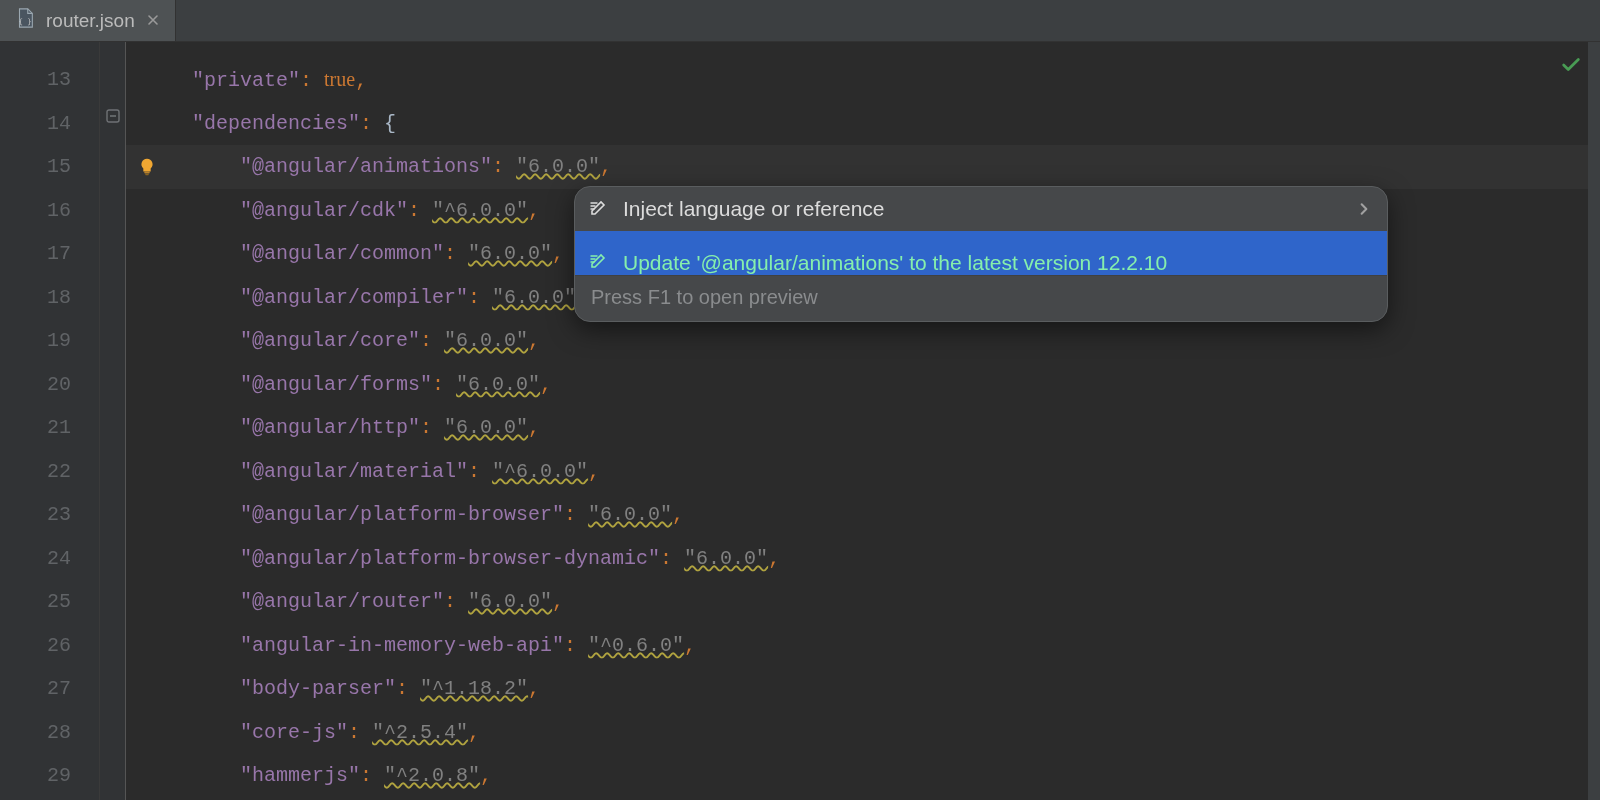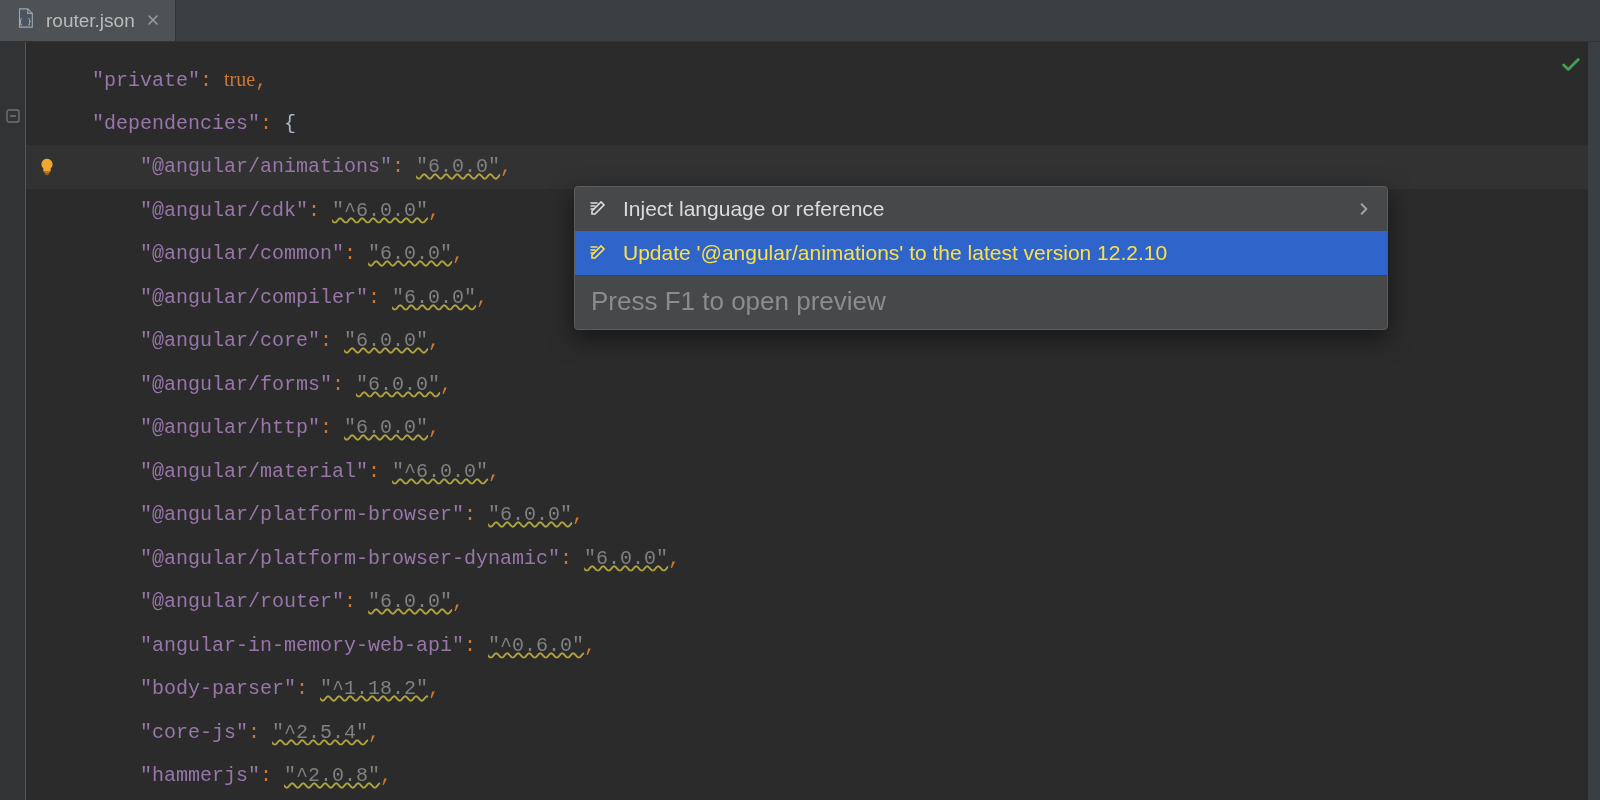--- a/index.html
+++ b/index.html
@@ -103,47 +103,48 @@
   }
   .check-icon svg { width: 22px; height: 22px; }
 
   .popup {
     position: absolute;
     left: 574px;
     top: 186px;
     width: 814px;
     background: #46484a;
     border: 1px solid #5a5d5f;
-    border-radius: 4px;
+    border-radius: 16px;
     box-shadow: 0 8px 24px rgba(0,0,0,0.5);
     font-family: -apple-system, "Segoe UI", sans-serif;
     font-size: 21px;
     z-index: 20;
     overflow: hidden;
   }
   .popup-item {
     display: flex;
     align-items: center;
     height: 44px;
     padding: 0 16px 0 14px;
     gap: 14px;
     color: #dcdcdc;
   }
   .popup-item.selected {
     background: #2f65ca;
-    color: #fde047;
+    color: #86efac;
+    align-items: flex-end;
   }
   .popup-item .pencil-icon svg { width: 20px; height: 20px; }
   .popup-item .label { flex: 1; white-space: nowrap; overflow: hidden; text-overflow: ellipsis; }
   .popup-item .chevron-icon { color: #a0a0a0; }
   .popup-item .chevron-icon svg { width: 14px; height: 14px; }
   .popup-footer {
     padding: 10px 16px 12px 16px;
     color: #8a8c8e;
-    font-size: 26px;
+    font-size: 20px;
     border-top: 1px solid #3f4143;
   }
   .scrollbar {
     position: absolute;
     right: 0;
     top: 42px;
     bottom: 0;
     width: 12px;
     background: #3c3f41;
   }
@@ -169,20 +170,39 @@
   </div>
 </div>
 
 <span class="check-icon">
   <svg viewBox="0 0 24 24">
       <path d="M4 12l5 5L20 6" fill="none" stroke="#499c54" stroke-width="3" stroke-linecap="round" stroke-linejoin="round"></path>
     </svg>
 </span>
 
 <div class="editor">
+  <div class="gutter" id="gutter">
+      <div class="ln">13</div>
+      <div class="ln">14</div>
+      <div class="ln">15</div>
+      <div class="ln">16</div>
+      <div class="ln">17</div>
+      <div class="ln">18</div>
+      <div class="ln">19</div>
+      <div class="ln">20</div>
+      <div class="ln">21</div>
+      <div class="ln">22</div>
+      <div class="ln">23</div>
+      <div class="ln">24</div>
+      <div class="ln">25</div>
+      <div class="ln">26</div>
+      <div class="ln">27</div>
+      <div class="ln">28</div>
+      <div class="ln">29</div>
+    </div>
   <div class="fold-col">
     <span class="fold-mark" style="top:66px">
       <svg viewBox="0 0 14 14">
           <rect x="1" y="1" width="12" height="12" rx="2" fill="none" stroke="#6f7275" stroke-width="1.4"></rect>
           <path d="M4 7h6" stroke="#6f7275" stroke-width="1.6"></path>
         </svg>
     </span>
   </div>
   <div class="code" id="code"><div class="code-line">    <span class="tok-key">"private"</span><span class="tok-punc">: </span><span class="tok-kw">true</span><span class="tok-punc">,</span></div><div class="code-line">    <span class="tok-key">"dependencies"</span><span class="tok-punc">: </span><span class="tok-brace">{</span></div><div class="code-line hl-line">        <span class="tok-key">"@angular/animations"</span><span class="tok-punc">: </span><span class="tok-str tok-warn">"6.0.0"</span><span class="tok-punc">,</span><span class="bulb" style="left: 8px;"><svg viewBox="0 0 24 24">
             <path d="M12 3a6 6 0 0 0-4 10.5V17h8v-3.5A6 6 0 0 0 12 3z" fill="#f0a732"></path>

